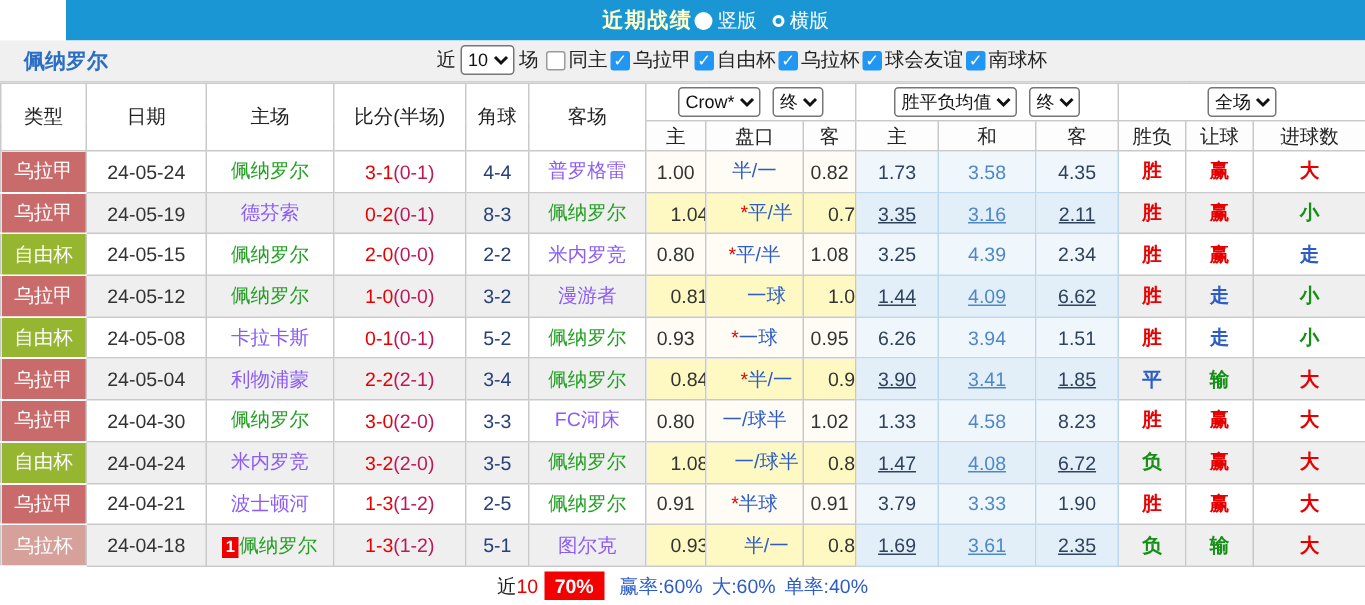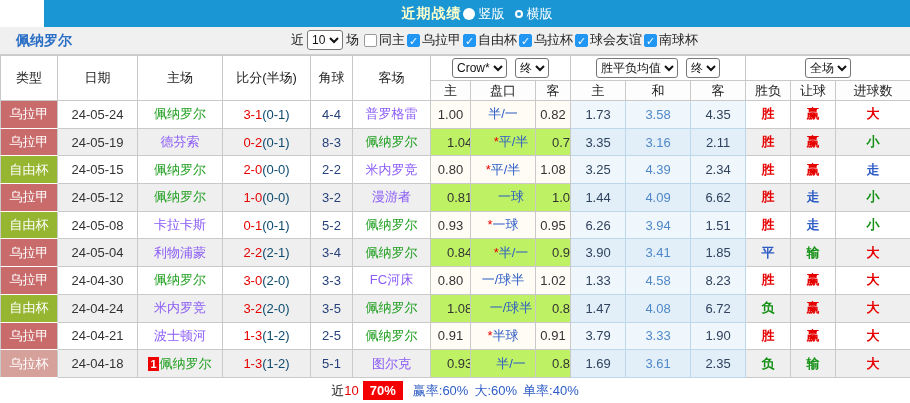--- a/index.html
+++ b/index.html
@@ -33,30 +33,30 @@
   .selwrap { display:flex; justify-content:center; align-items:center; gap:8px; }
 
   tbody tr { height:27.7px; }
   tbody tr.even { background:#efefef; }
   tbody tr.odd { background:#ffffff; }
   td.ctype { color:#fff; border-top:1px solid #fff; border-bottom:1px solid #fff; }
   td.cdate { color:#333; }
   td.team { color:#8b5cf6; }
   td.team.hl { color:#22a022; }
   td.cscore .ft { color:#e60000; }
-  td.cscore .ht { color:#0c4a6e; }
+  td.cscore .ht { color:#be185d; }
   td.ccorner { color:#27417a; }
   td.num { color:#333; }
   tr.odd td.hcap { background:#fefcf4; }
-  tr.even td.hcap { background:#bef264;padding-left:16px; }
+  tr.even td.hcap { background:#fef9c3;padding-left:16px; }
   td.hline { color:#2d5cc5; }
   td.hline .star { color:#e60000; }
   td.avg { border-color:#bdd8ea; }
   tr.odd td.avg { background:#f0f7fc; }
-  tr.even td.avg { background:#e3eff8; }
+  tr.even td.avg { background:#e3eff8;text-decoration:underline; }
   td.aout { color:#30435e; }
   td.amid { color:#4f88c7; }
   td.res { font-weight:bold; }
   .badge { display:inline-block; background:#ee0000; color:#fff; font-size:11px; font-weight:bold; padding:0 2px; margin-right:1px; line-height:14px; }
 
   
   .footer { height:26px; display:flex; align-items:center; justify-content:center; font-size:13px; color:#222; background:#fff; }
   .f-red { color:#e60000; }
   .f-blue { color:#2d5cc5; margin-left:6px; }
   .f-badge { background:#f40000; color:#fff; font-weight:bold; padding:2px 7px; margin:0 4px; }

